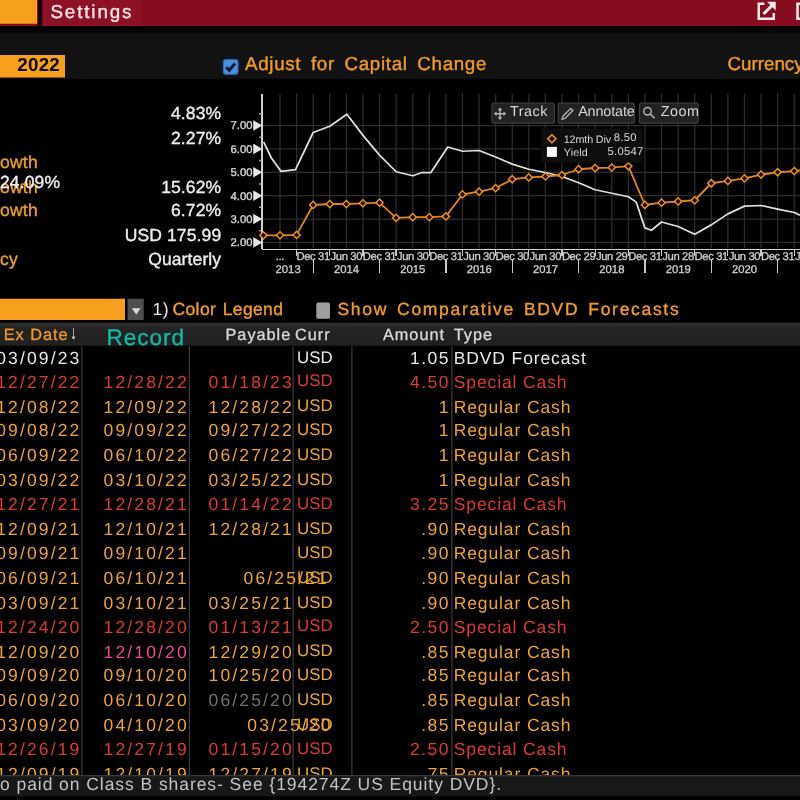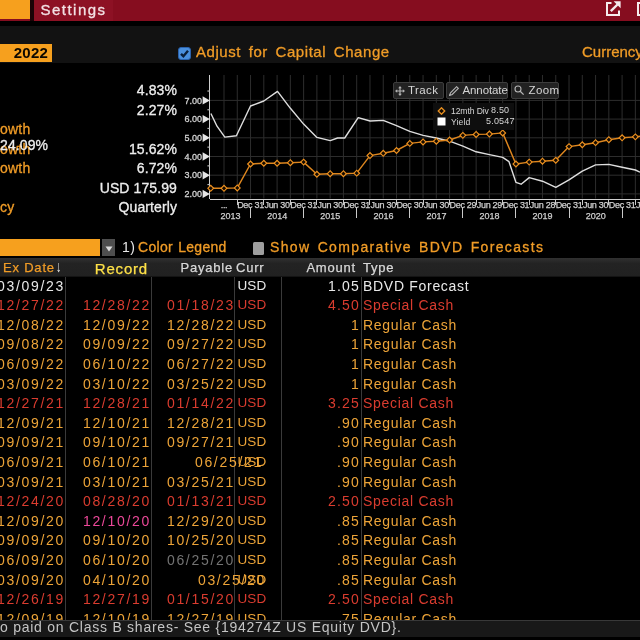--- a/index.html
+++ b/index.html
@@ -229,21 +229,21 @@
     </svg>
 <div class="abs" style="left:122px;top:238.5px;font-size:14px;color:#e8e8e8;letter-spacing:0.4px;">1)</div>
 <div class="abs org" style="left:138px;top:238.5px;font-size:14px;letter-spacing:0.3px;word-spacing:1px;">Color Legend</div>
 <div class="abs" style="left:252.5px;top:242px;width:11.5px;height:12.5px;background:#9e9e9e;border-radius:1.5px;"></div>
 <div class="abs org" style="left:270px;top:238.5px;font-size:14px;letter-spacing:1.35px;word-spacing:2px;">Show Comparative BDVD Forecasts</div>
 
 <div id="tbl" class="abs" style="left:0;top:258px;width:640px;height:362px;overflow:hidden;">
       <div class="abs" style="left:0;top:0;width:640px;height:19px;background:linear-gradient(#313131,#232323 30%,#212121);border-bottom:1px solid #141414;box-sizing:border-box;"></div>
       <div class="abs" style="left:3px;top:2px;font-size:13px;color:#d8d8d8;letter-spacing:0.8px;-webkit-text-stroke:0.25px currentColor;color:#f09c27;">Ex Date</div>
       <div class="abs" style="left:55.5px;top:0px;font-size:15.5px;color:#e8e8e8;transform:scaleX(0.72);transform-origin:left;">↓</div>
-      <div class="abs" style="left:0;width:148px;text-align:right;top:2px;font-size:15px;color:#fde047;letter-spacing:0.8px;-webkit-text-stroke:0.25px currentColor;">Record</div>
+      <div class="abs" style="left:0;width:148px;text-align:right;top:2px;font-size:18px;color:#14b8a6;letter-spacing:0.8px;-webkit-text-stroke:0.25px currentColor;">Record</div>
       <div class="abs" style="left:0;width:233px;text-align:right;top:2px;font-size:13px;color:#d8d8d8;letter-spacing:0.8px;-webkit-text-stroke:0.25px currentColor;">Payable</div>
       <div class="abs" style="left:236px;top:2px;font-size:13px;color:#d8d8d8;letter-spacing:0.8px;-webkit-text-stroke:0.25px currentColor;">Curr</div>
       <div class="abs" style="left:0;width:356px;text-align:right;top:2px;font-size:13px;color:#d8d8d8;letter-spacing:0.8px;-webkit-text-stroke:0.25px currentColor;">Amount</div>
       <div class="abs" style="left:363px;top:2px;font-size:13px;color:#d8d8d8;letter-spacing:0.8px;-webkit-text-stroke:0.25px currentColor;">Type</div>
       <div class="abs" style="left:65px;top:19px;width:1px;height:343px;background:#3a3a3a;"></div>
       <div class="abs" style="left:151px;top:19px;width:1px;height:343px;background:#3a3a3a;"></div>
       <div class="abs" style="left:234px;top:19px;width:1px;height:343px;background:#3a3a3a;"></div>
       <div class="abs" style="left:281.3px;top:19px;width:1px;height:343px;background:#3a3a3a;"></div>
       <div class="abs" style="left:360.5px;top:19px;width:1px;height:343px;background:#3a3a3a;"></div>
       <div class="abs" style="left:-3px;width:68px;text-align:right;top:19.5px;font-size:14px;letter-spacing:1.7px;color:#e8e8e8;">03/09/23</div>
@@ -287,38 +287,37 @@
       <div class="abs" style="left:0;width:360px;text-align:right;top:137.1px;font-size:14px;letter-spacing:1.7px;color:#da3c2f;letter-spacing:1.2px;">3.25</div>
       <div class="abs" style="left:363px;top:137.1px;font-size:14px;letter-spacing:1.7px;color:#da3c2f;letter-spacing:0.7px;">Special Cash</div>
       <div class="abs" style="left:-3px;width:68px;text-align:right;top:156.7px;font-size:14px;letter-spacing:1.7px;color:#eda438;">12/09/21</div>
       <div class="abs" style="left:0;width:151px;text-align:right;top:156.7px;font-size:14px;letter-spacing:1.7px;color:#eda438;">12/10/21</div>
       <div class="abs" style="left:0;width:235px;text-align:right;top:156.7px;font-size:14px;letter-spacing:1.7px;color:#eda438;">12/28/21</div>
       <div class="abs" style="left:237.5px;top:156.7px;font-size:14px;letter-spacing:1.7px;color:#eda438;font-size:13.5px;letter-spacing:0.1px;">USD</div>
       <div class="abs" style="left:0;width:360px;text-align:right;top:156.7px;font-size:14px;letter-spacing:1.7px;color:#eda438;letter-spacing:1.2px;">.90</div>
       <div class="abs" style="left:363px;top:156.7px;font-size:14px;letter-spacing:1.7px;color:#eda438;letter-spacing:0.7px;">Regular Cash</div>
       <div class="abs" style="left:-3px;width:68px;text-align:right;top:176.3px;font-size:14px;letter-spacing:1.7px;color:#eda438;">09/09/21</div>
       <div class="abs" style="left:0;width:151px;text-align:right;top:176.3px;font-size:14px;letter-spacing:1.7px;color:#eda438;">09/10/21</div>
-      <div class="abs" style="left:0;width:235px;text-align:right;top:176.3px;font-size:14px;letter-spacing:1.7px;color:#eda438;">09/27/21</div>
       <div class="abs" style="left:237.5px;top:176.3px;font-size:14px;letter-spacing:1.7px;color:#eda438;font-size:13.5px;letter-spacing:0.1px;">USD</div>
       <div class="abs" style="left:0;width:360px;text-align:right;top:176.3px;font-size:14px;letter-spacing:1.7px;color:#eda438;letter-spacing:1.2px;">.90</div>
       <div class="abs" style="left:363px;top:176.3px;font-size:14px;letter-spacing:1.7px;color:#eda438;letter-spacing:0.7px;">Regular Cash</div>
       <div class="abs" style="left:-3px;width:68px;text-align:right;top:195.9px;font-size:14px;letter-spacing:1.7px;color:#eda438;">06/09/21</div>
       <div class="abs" style="left:0;width:151px;text-align:right;top:195.9px;font-size:14px;letter-spacing:1.7px;color:#eda438;">06/10/21</div>
       <div class="abs" style="left:0;width:235px;text-align:right;top:195.9px;font-size:14px;letter-spacing:1.7px;color:#eda438;padding-left:28px;">06/25/21</div>
       <div class="abs" style="left:237.5px;top:195.9px;font-size:14px;letter-spacing:1.7px;color:#eda438;font-size:13.5px;letter-spacing:0.1px;">USD</div>
       <div class="abs" style="left:0;width:360px;text-align:right;top:195.9px;font-size:14px;letter-spacing:1.7px;color:#eda438;letter-spacing:1.2px;">.90</div>
       <div class="abs" style="left:363px;top:195.9px;font-size:14px;letter-spacing:1.7px;color:#eda438;letter-spacing:0.7px;">Regular Cash</div>
       <div class="abs" style="left:-3px;width:68px;text-align:right;top:215.5px;font-size:14px;letter-spacing:1.7px;color:#eda438;">03/09/21</div>
       <div class="abs" style="left:0;width:151px;text-align:right;top:215.5px;font-size:14px;letter-spacing:1.7px;color:#eda438;">03/10/21</div>
       <div class="abs" style="left:0;width:235px;text-align:right;top:215.5px;font-size:14px;letter-spacing:1.7px;color:#eda438;">03/25/21</div>
       <div class="abs" style="left:237.5px;top:215.5px;font-size:14px;letter-spacing:1.7px;color:#eda438;font-size:13.5px;letter-spacing:0.1px;">USD</div>
       <div class="abs" style="left:0;width:360px;text-align:right;top:215.5px;font-size:14px;letter-spacing:1.7px;color:#eda438;letter-spacing:1.2px;">.90</div>
       <div class="abs" style="left:363px;top:215.5px;font-size:14px;letter-spacing:1.7px;color:#eda438;letter-spacing:0.7px;">Regular Cash</div>
       <div class="abs" style="left:-3px;width:68px;text-align:right;top:235.1px;font-size:14px;letter-spacing:1.7px;color:#da3c2f;">12/24/20</div>
-      <div class="abs" style="left:0;width:151px;text-align:right;top:235.1px;font-size:14px;letter-spacing:1.7px;color:#da3c2f;">08/28/20</div>
+      <div class="abs" style="left:0;width:151px;text-align:right;top:235.1px;font-size:14px;letter-spacing:1.7px;color:#da3c2f;">12/28/20</div>
       <div class="abs" style="left:0;width:235px;text-align:right;top:235.1px;font-size:14px;letter-spacing:1.7px;color:#da3c2f;">01/13/21</div>
       <div class="abs" style="left:237.5px;top:235.1px;font-size:14px;letter-spacing:1.7px;color:#da3c2f;font-size:13.5px;letter-spacing:0.1px;">USD</div>
       <div class="abs" style="left:0;width:360px;text-align:right;top:235.1px;font-size:14px;letter-spacing:1.7px;color:#da3c2f;letter-spacing:1.2px;">2.50</div>
       <div class="abs" style="left:363px;top:235.1px;font-size:14px;letter-spacing:1.7px;color:#da3c2f;letter-spacing:0.7px;">Special Cash</div>
       <div class="abs" style="left:-3px;width:68px;text-align:right;top:254.7px;font-size:14px;letter-spacing:1.7px;color:#eda438;">12/09/20</div>
       <div class="abs" style="left:0;width:151px;text-align:right;top:254.7px;font-size:14px;letter-spacing:1.7px;color:#ec4899;">12/10/20</div>
       <div class="abs" style="left:0;width:235px;text-align:right;top:254.7px;font-size:14px;letter-spacing:1.7px;color:#eda438;">12/29/20</div>
       <div class="abs" style="left:237.5px;top:254.7px;font-size:14px;letter-spacing:1.7px;color:#eda438;font-size:13.5px;letter-spacing:0.1px;">USD</div>
       <div class="abs" style="left:0;width:360px;text-align:right;top:254.7px;font-size:14px;letter-spacing:1.7px;color:#eda438;letter-spacing:1.2px;">.85</div>
       <div class="abs" style="left:363px;top:254.7px;font-size:14px;letter-spacing:1.7px;color:#eda438;letter-spacing:0.7px;">Regular Cash</div>

